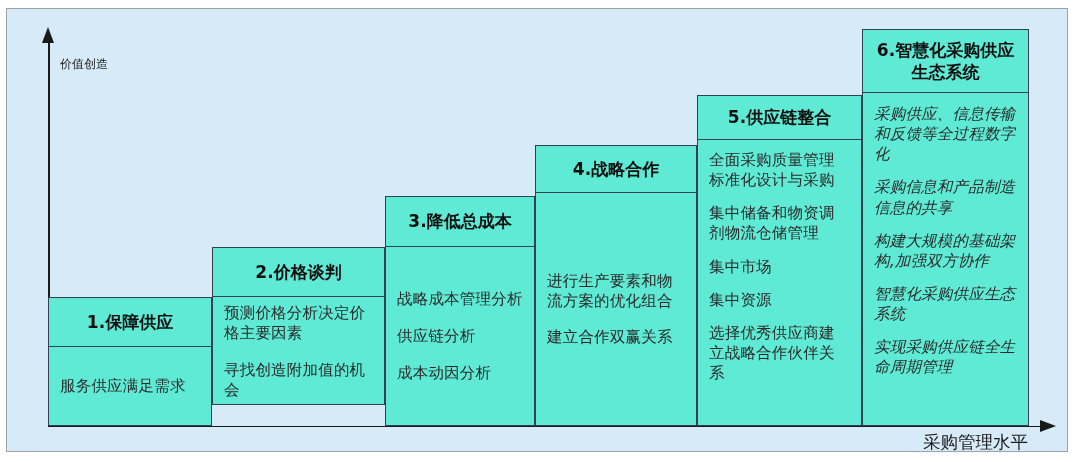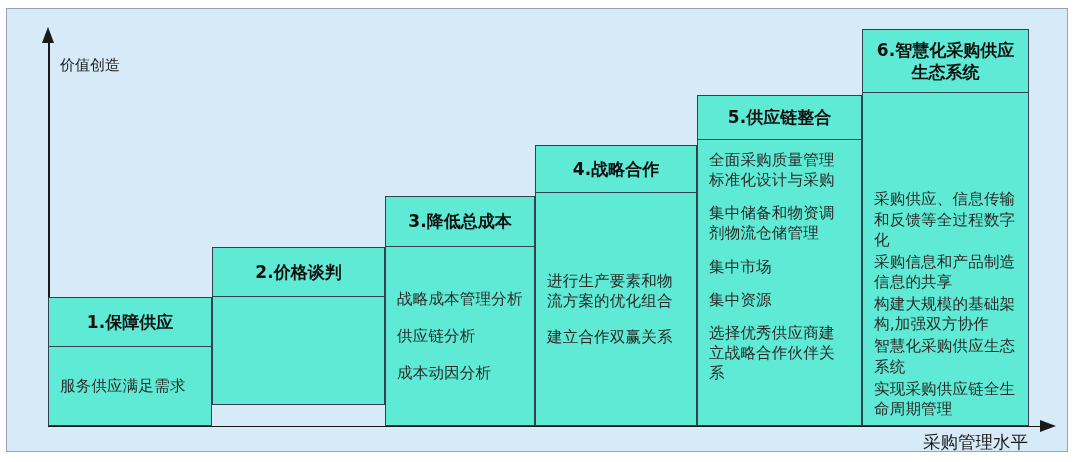--- a/index.html
+++ b/index.html
@@ -59,21 +59,21 @@
     width: 0;
     height: 0;
     border-top: 6.5px solid transparent;
     border-bottom: 6.5px solid transparent;
     border-left: 16px solid #1a1a1a;
   }
   #y-axis-label {
     position: absolute;
     left: 53px;
     top: 47px;
-    font-size: 15px;
+    font-size: 12px;
     color: #1a1a1a;
     white-space: nowrap;
   }
   #x-axis-label {
     position: absolute;
     left: 916px;
     top: 421px;
     font-size: 17.5px;
     color: #1a1a1a;
     white-space: nowrap;
@@ -126,21 +126,21 @@
   #step-2 .step-header { height: 49px; }
   #step-3 { left: 378px; top: 187px; width: 150px; height: 230px; }
   #step-3 .step-header { height: 50px; }
   #step-4 { left: 528px; top: 136px; width: 162px; height: 281px; }
   #step-4 .step-header { height: 47px; }
   #step-5 { left: 690px; top: 86px;  width: 165px; height: 331px; }
   #step-5 .step-header { height: 44px; }
   #step-6 { left: 855px; top: 20px;  width: 167px; height: 397px; }
   #step-6 .step-header { height: 63px; }
   #step-5 .step-body { gap: 13px; padding-top: 10px; justify-content: flex-start; }
-  #step-6 .step-body { gap: 2px; padding-top: 11px; justify-content: flex-end; }
+  #step-6 .step-body { gap: 13px; padding-top: 11px; justify-content: flex-start; font-style: italic; }
   #step-4 .step-body { gap: 16px; }
   #step-3 .step-body { gap: 17px; }
   #step-2 .step-body { gap: 17px; }
   #step-1 .step-body { gap: 10px; justify-content: center; }
 </style>
 </head>
 <body>
 
 <div id="canvas">
   <div id="frame">
@@ -154,20 +154,24 @@
 
     <div class="step" id="step-1">
       <div class="step-header">1.保障供应</div>
       <div class="step-body">
         <div class="step-item">服务供应满足需求</div>
       </div>
     </div>
 
     <div class="step" id="step-2">
       <div class="step-header">2.价格谈判</div>
+      <div class="step-body">
+        <div class="step-item">预测价格分析决定价格主要因素</div>
+        <div class="step-item">寻找创造附加值的机会</div>
+      </div>
     </div>
 
     <div class="step" id="step-3">
       <div class="step-header">3.降低总成本</div>
       <div class="step-body">
         <div class="step-item">战略成本管理分析</div>
         <div class="step-item">供应链分析</div>
         <div class="step-item">成本动因分析</div>
       </div>
     </div>

